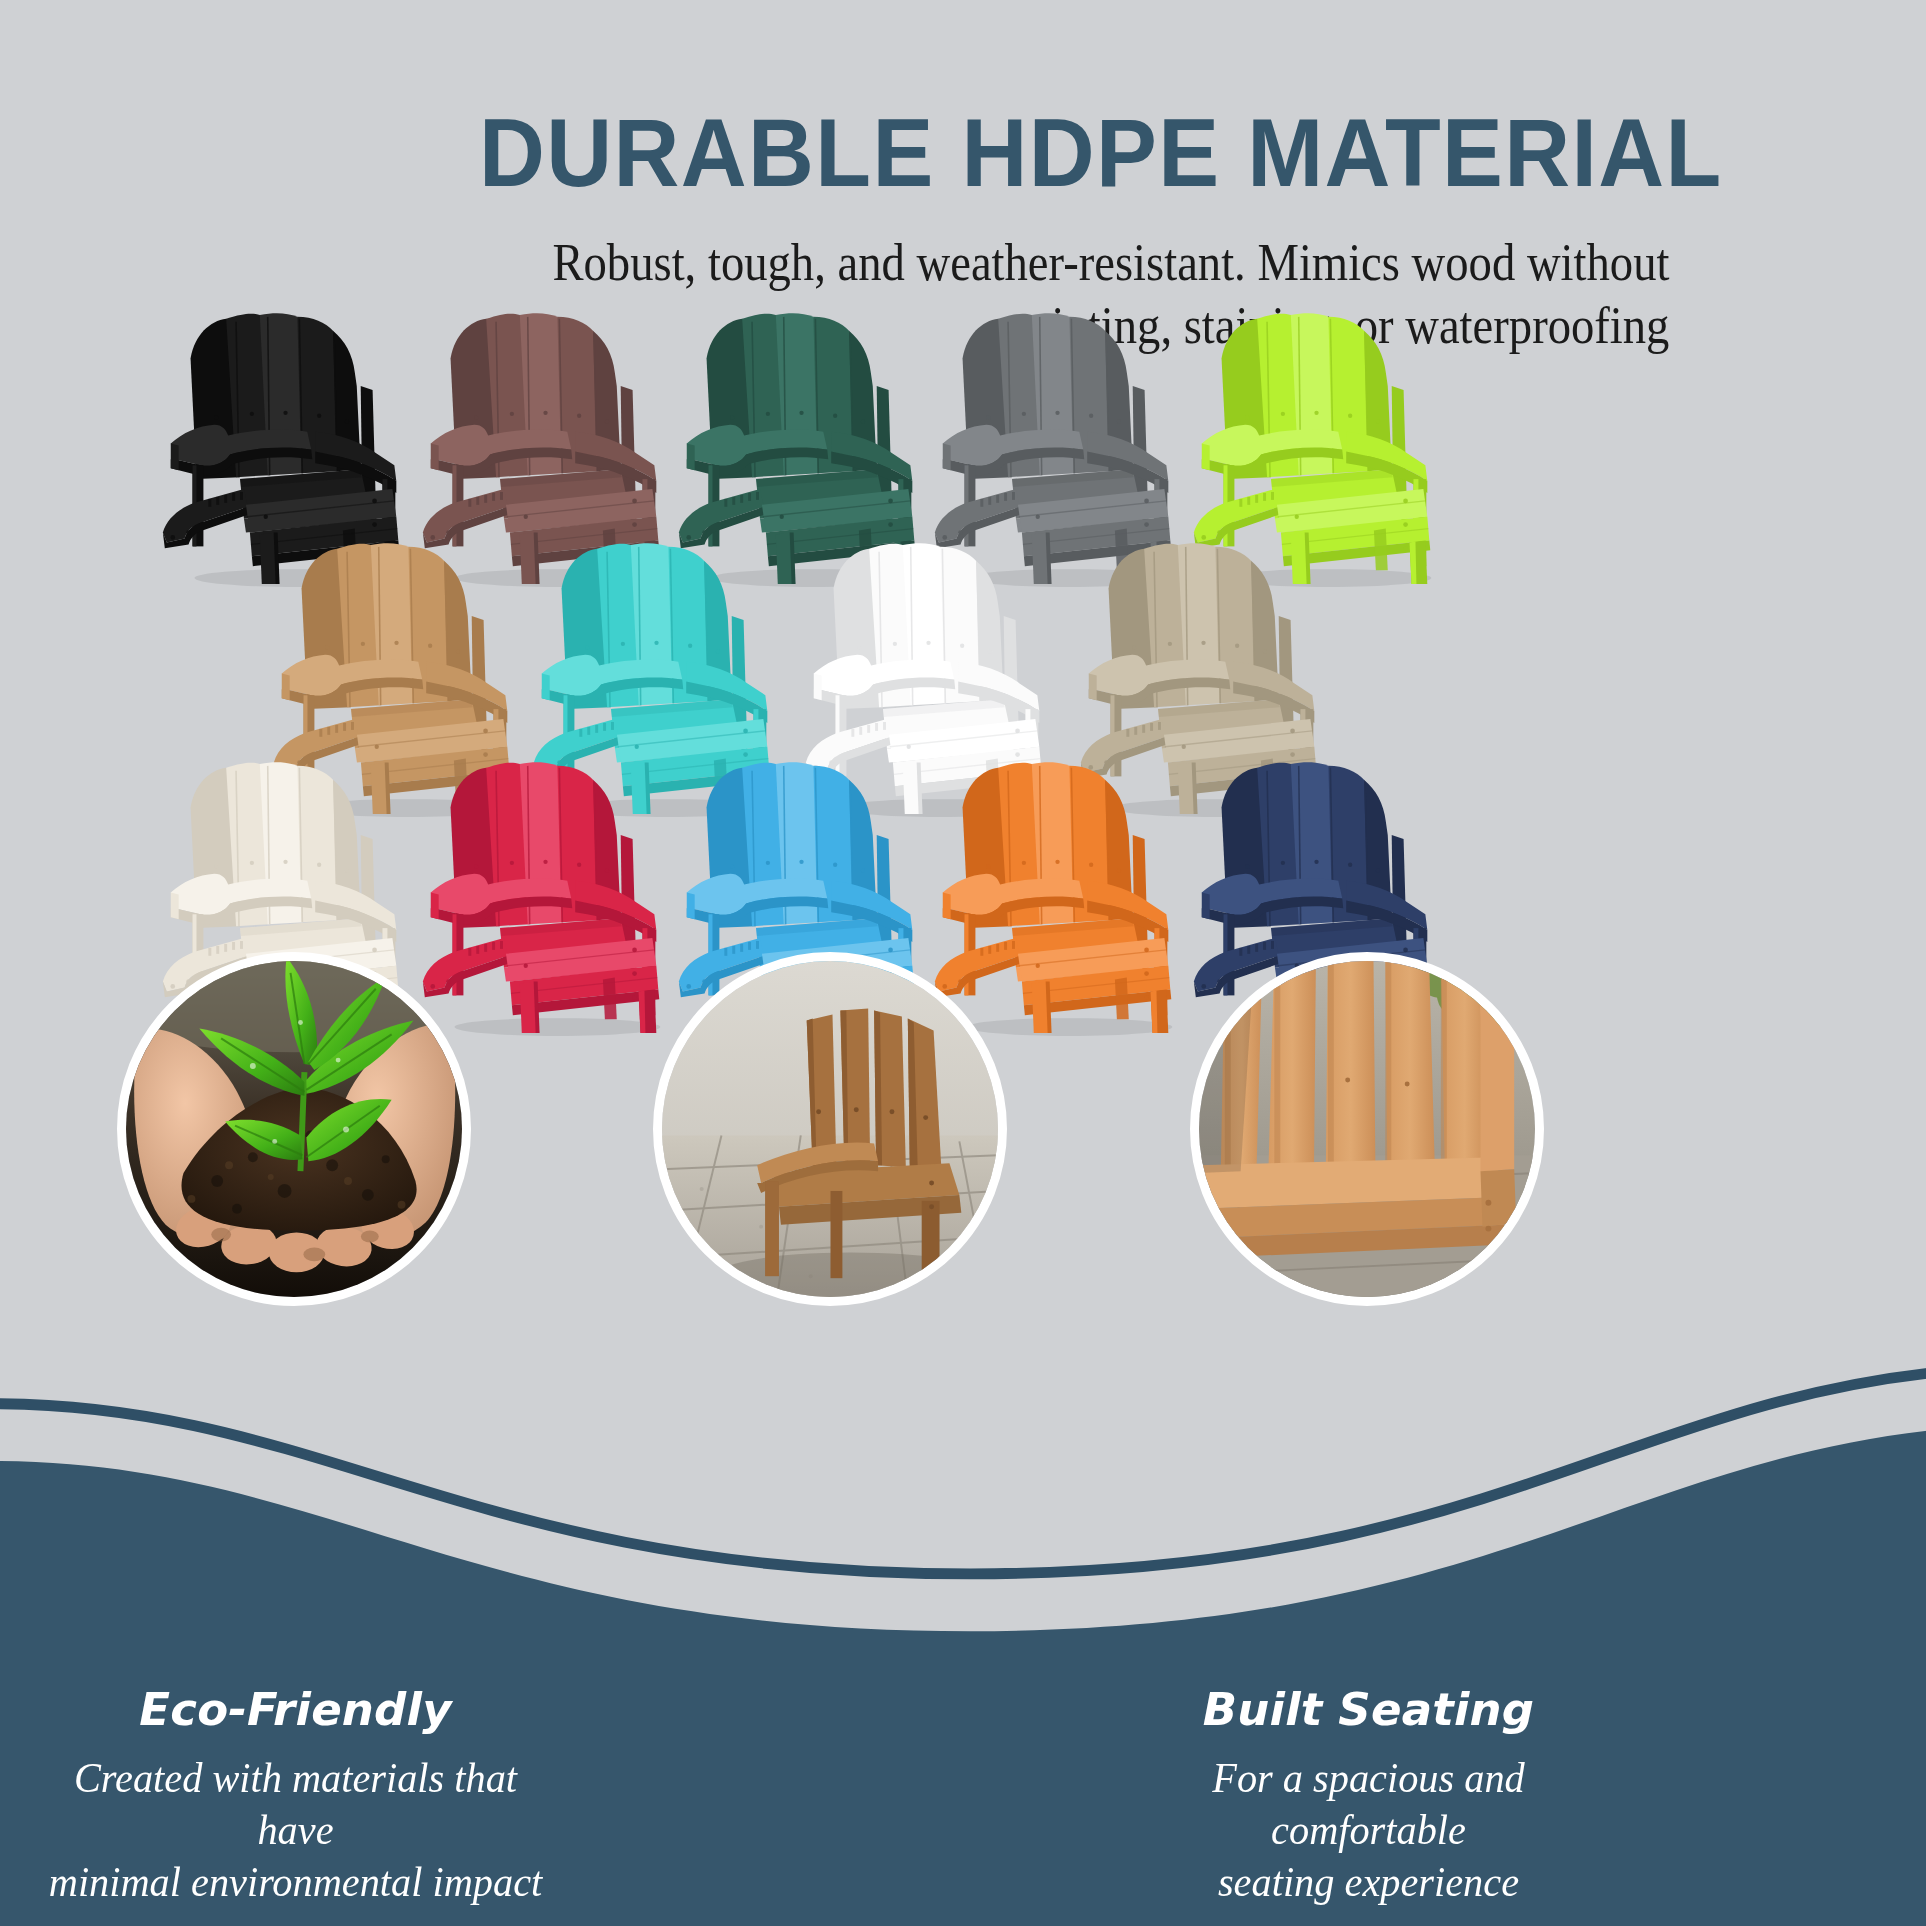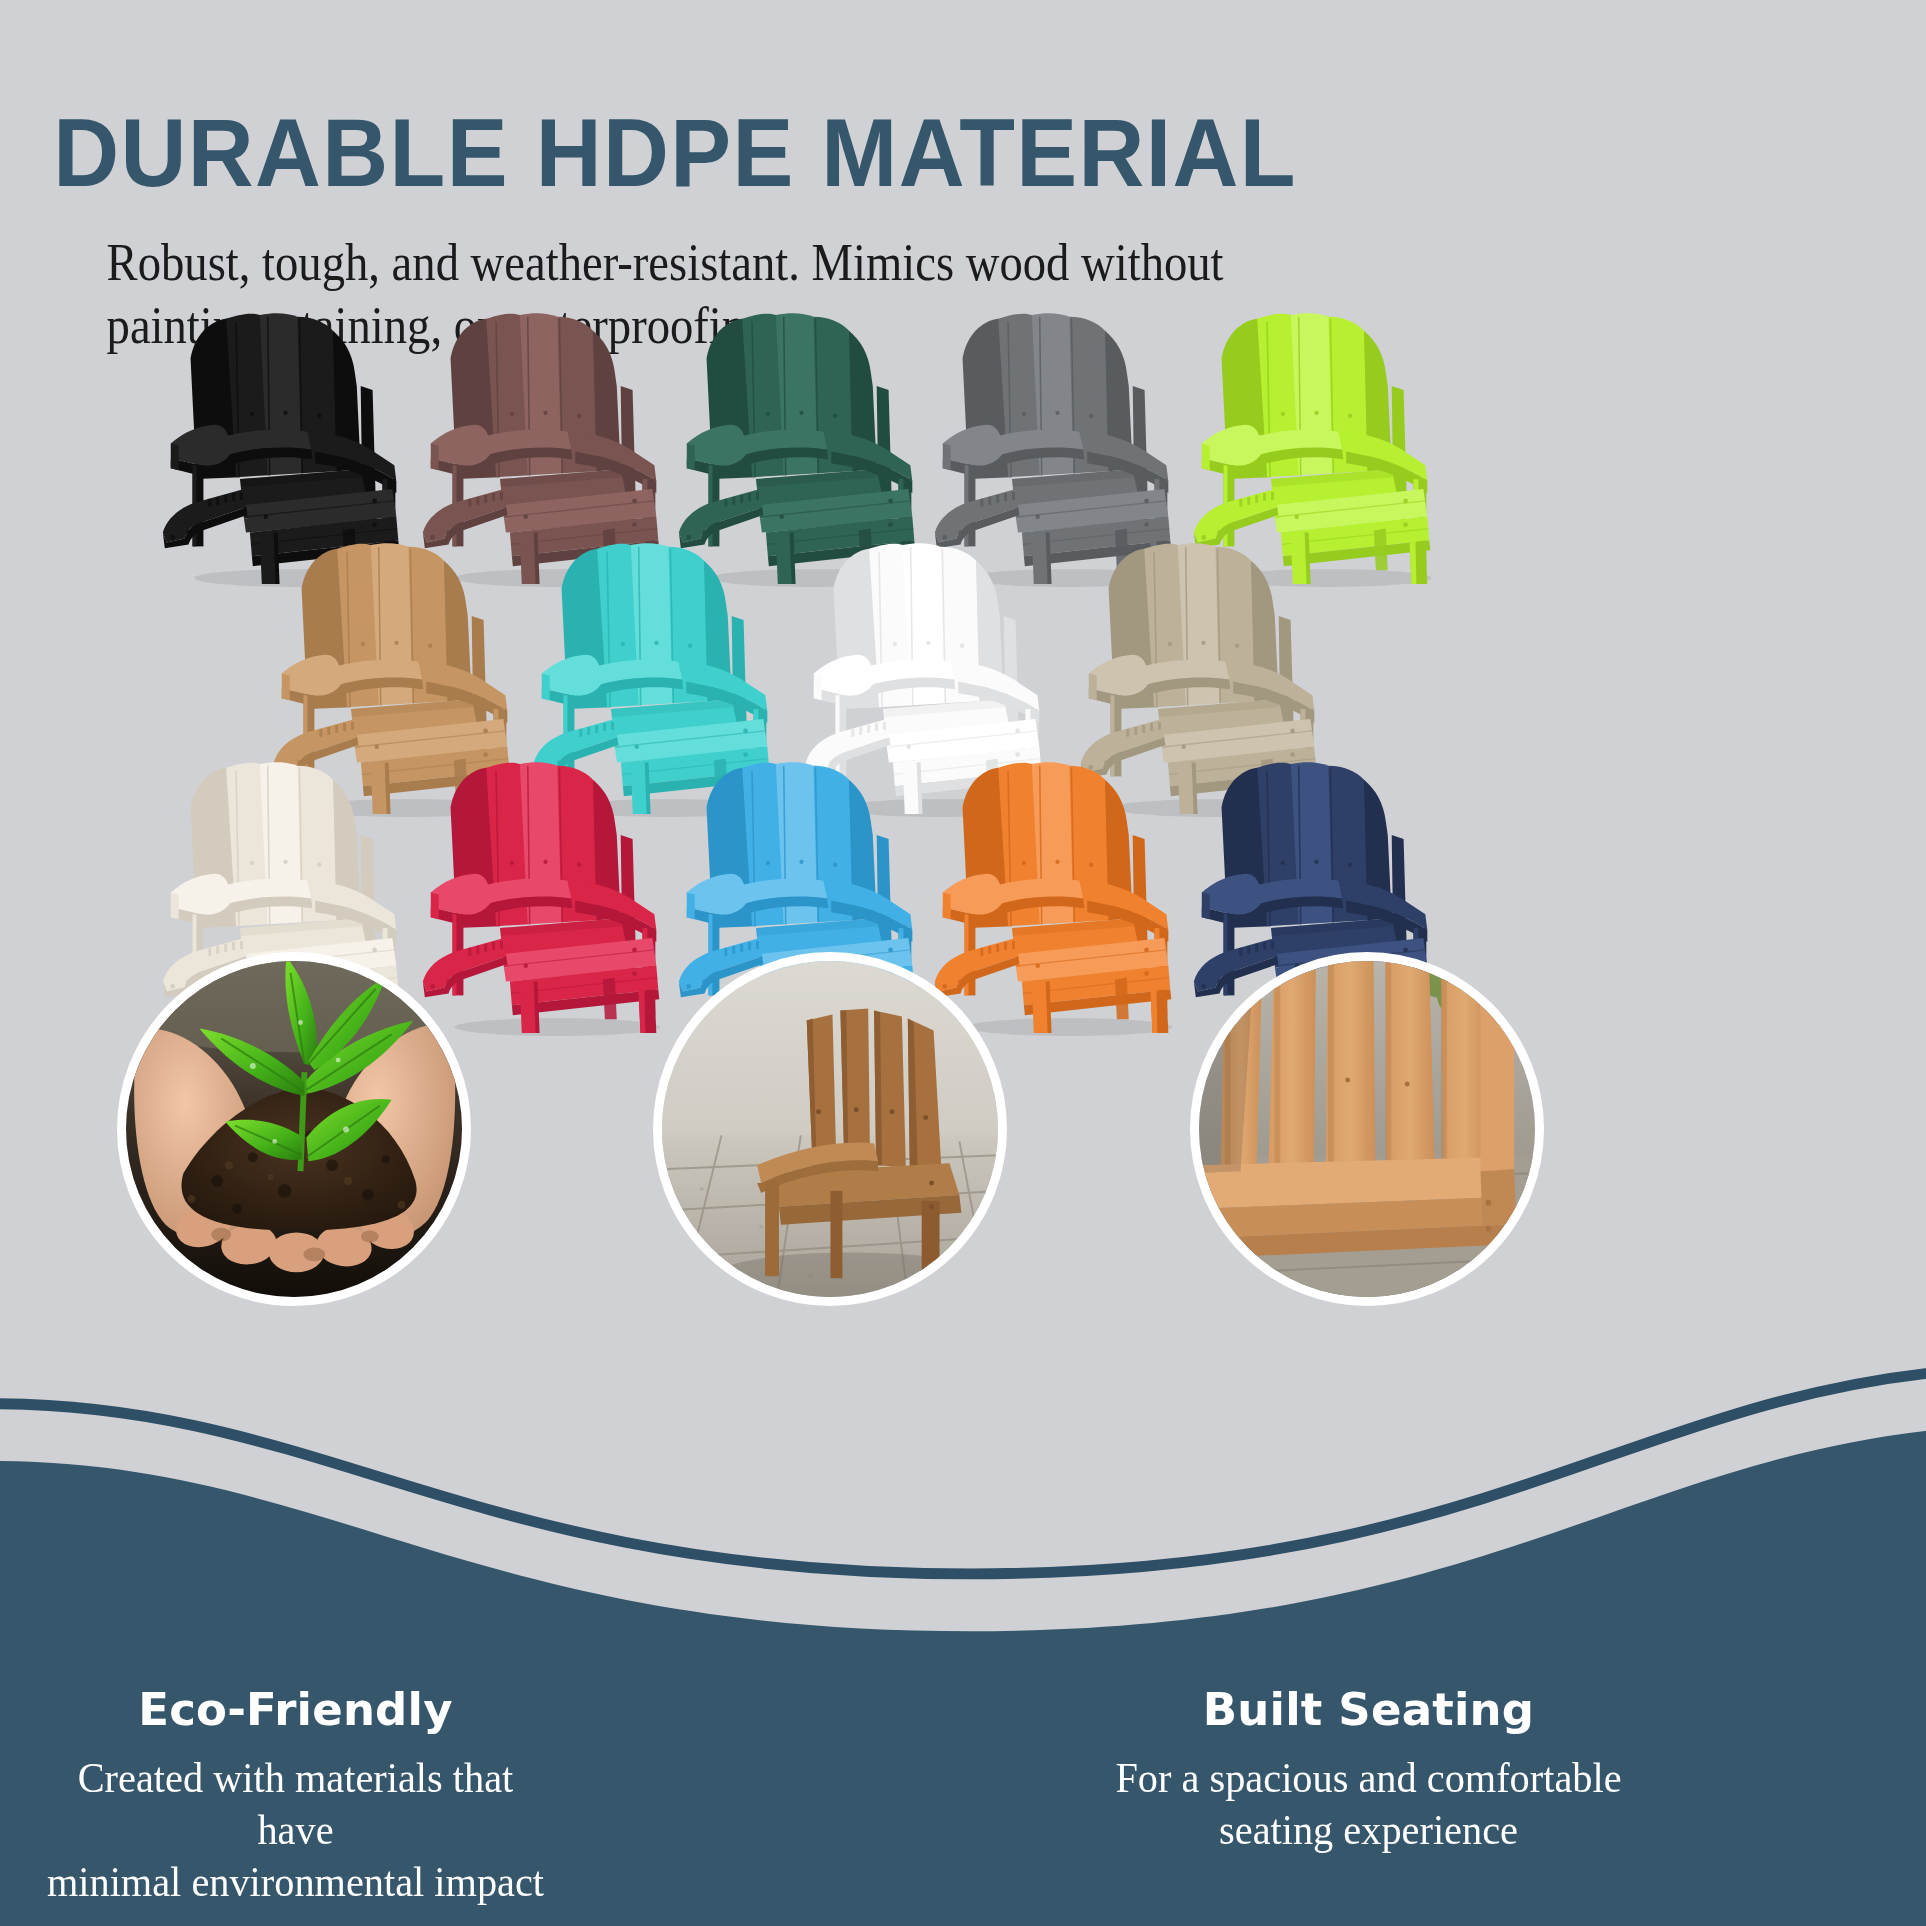--- a/index.html
+++ b/index.html
@@ -5,21 +5,21 @@
   html,body{margin:0;padding:0;}
   body{
     width:1927px;height:1927px;overflow:hidden;
     background:#cfd1d4;
     font-family:"Liberation Sans",sans-serif;
     position:relative;
   }
   #canvas{position:absolute;inset:0;width:1927px;height:1927px;}
 
   
-  .hdr{position:absolute;left:0;top:0;width:1776px;text-align:left;}
+  .hdr{position:absolute;left:0;top:0;width:1776px;text-align:right;}
   .title{
     font-family:"Liberation Sans Narrow","Liberation Sans",sans-serif;
     font-weight:700;font-size:97px;letter-spacing:1.5px;
     color:#35566b;margin:0;padding-top:104px;line-height:1;
     transform:scaleX(.94);transform-origin:50% 50%;
   }
   .sub{
     font-family:"Liberation Serif",serif;
     font-size:53px;color:#1b1b1b;line-height:1.18;margin:0;
     padding-top:30px;transform:scaleX(.88);transform-origin:50% 0;
@@ -32,21 +32,21 @@
   
   .wave{position:absolute;left:0;top:1277px;width:1927px;height:653px;}
 
   .circ{
     position:absolute;border-radius:50%;
     border:9px solid #ffffff;overflow:hidden;
     box-sizing:border-box;
   }
   .circ > svg{display:block;}
 
-  .feat{position:absolute;text-align:center;color:#ffffff;}
+  .feat{position:absolute;text-align:center;color:#ffffff;font-style:italic;}
   .feat h3{
     font-family:"DejaVu Sans","Liberation Sans",sans-serif;
     font-weight:700;font-size:45px;margin:0 0 16px 0;letter-spacing:0.2px;
   }
   .feat p{
     font-family:"Liberation Serif",serif;
     font-size:42px;line-height:1.24;margin:0;
     transform:scaleX(.96);transform-origin:50% 0;
   }
 </style>

